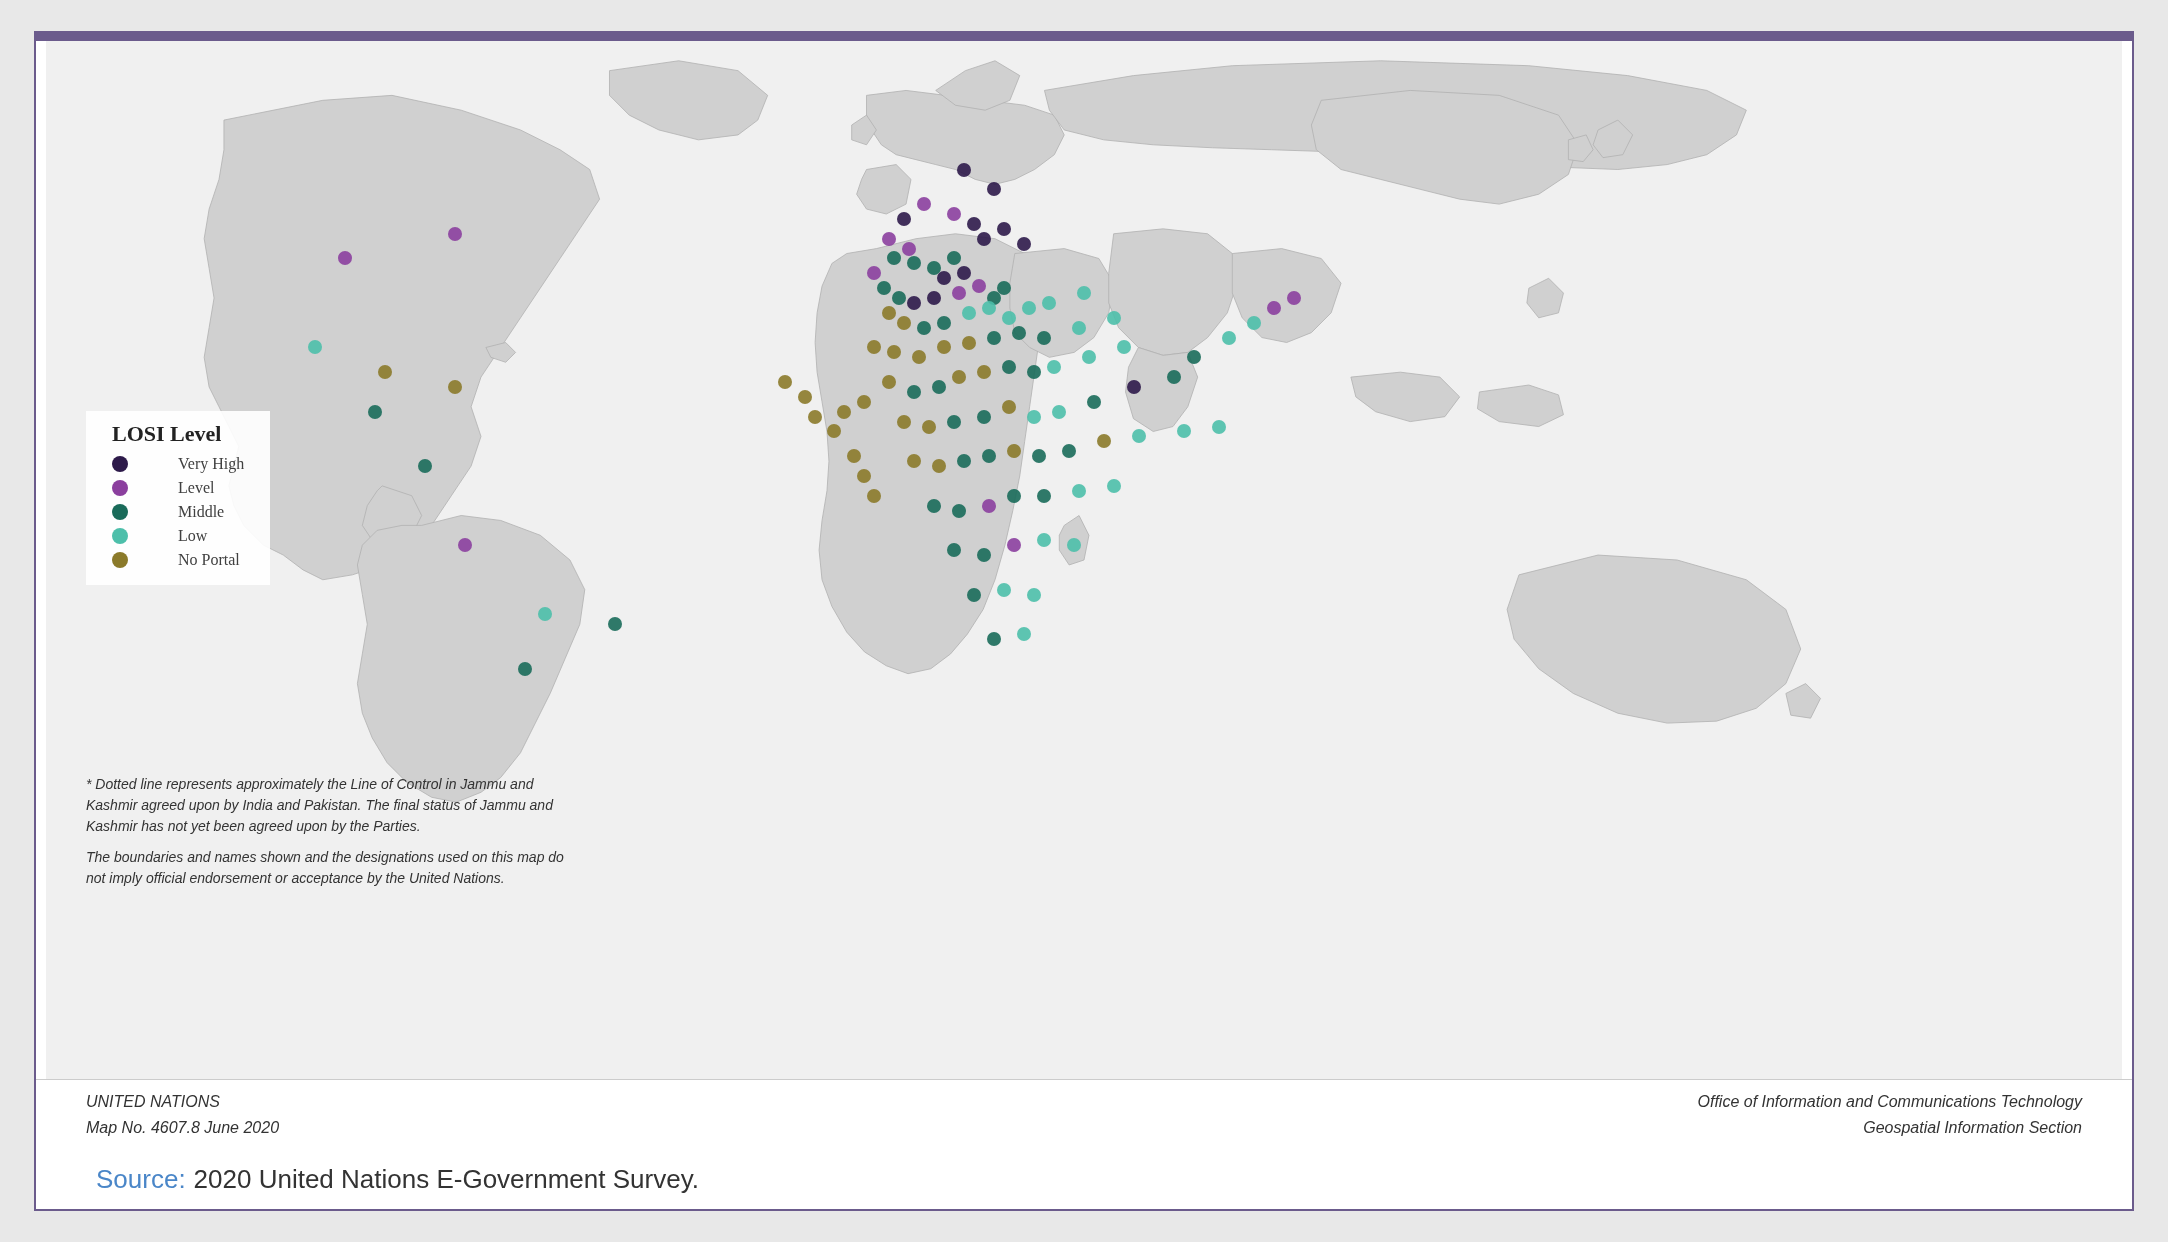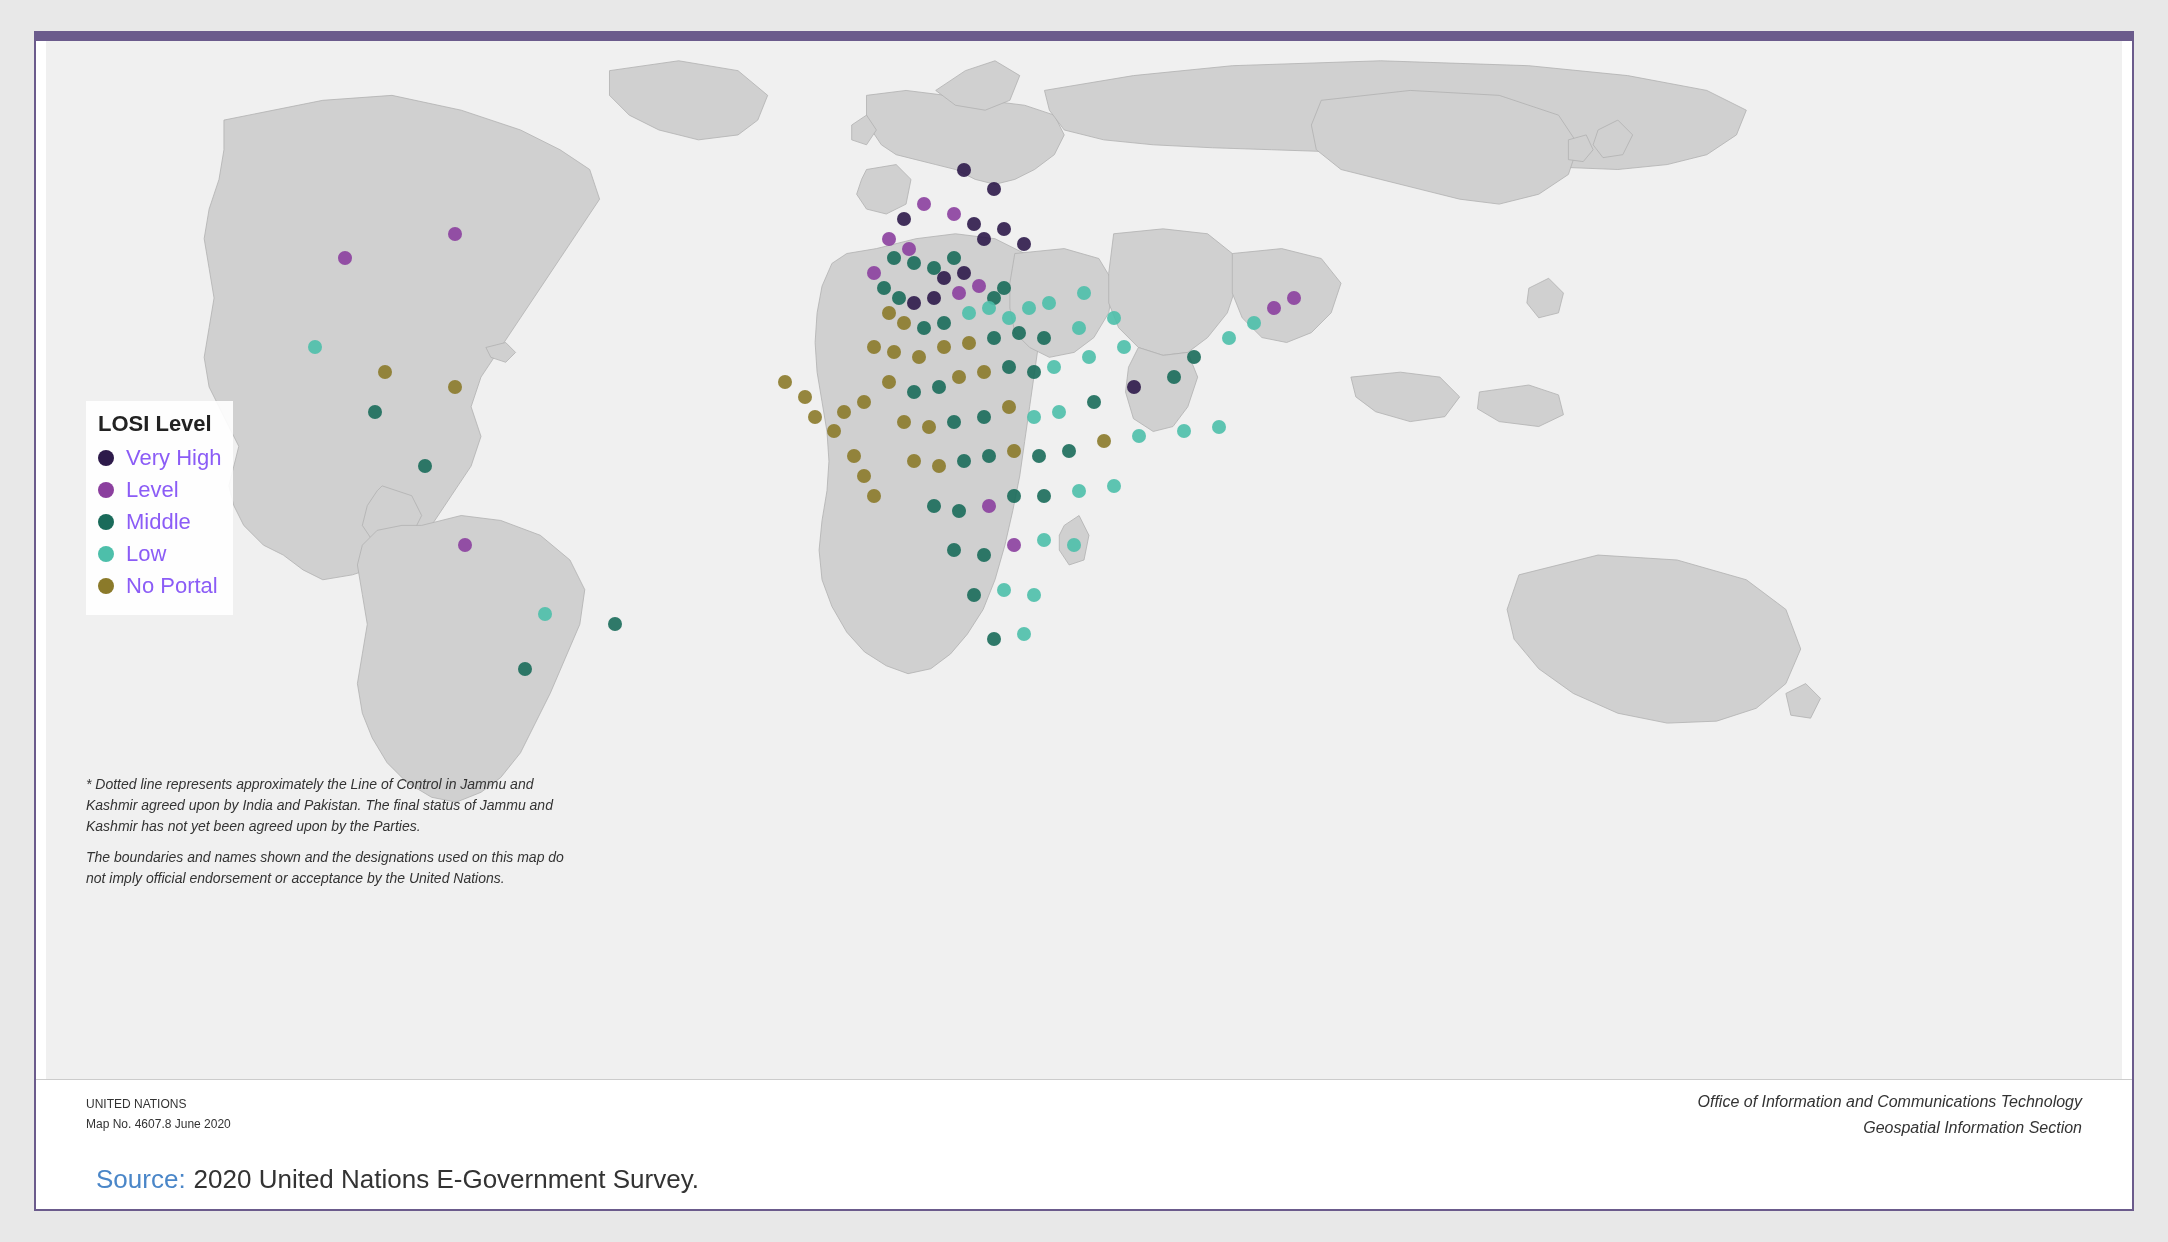--- a/index.html
+++ b/index.html
@@ -43,36 +43,38 @@
     .world-map-svg {
       width: 100%;
       height: 100%;
       position: absolute;
       top: 0; left: 0;
     }
     
     .legend {
       position: absolute;
       left: 50px;
-      top: 360px;
+      top: 370px;
       background: rgba(255,255,255,0.9);
-      padding: 10px 12px;
+      padding: 10px 26px;
+      font-family: Liberation Serif, serif;
     }
     .legend-title {
       font-size: 22px;
       font-weight: bold;
       color: #222;
       margin-bottom: 8px;
     }
     .legend-item {
       display: flex;
       align-items: center;
       margin-bottom: 6px;
-      font-size: 22px;
-      color: #8b5cf6;
+      font-size: 16px;
+      color: #404040;
+      gap: 38px;
     }
     .legend-dot {
       width: 16px;
       height: 16px;
       border-radius: 50%;
       margin-right: 12px;
       flex-shrink: 0;
     }
     
     .footnotes {
@@ -91,23 +93,24 @@
     
     .map-footer {
       height: 70px;
       border-top: 1px solid #ccc;
       display: flex;
       align-items: center;
       justify-content: space-between;
       padding: 0 50px;
     }
     .footer-left {
-      font-size: 12px;
+      font-size: 16px;
       color: #333;
       line-height: 1.6;
+      font-style: italic;
     }
     .footer-right {
       font-size: 16px;
       color: #333;
       text-align: right;
       line-height: 1.6;
       font-style: italic;
     }
     
     .source-line {

